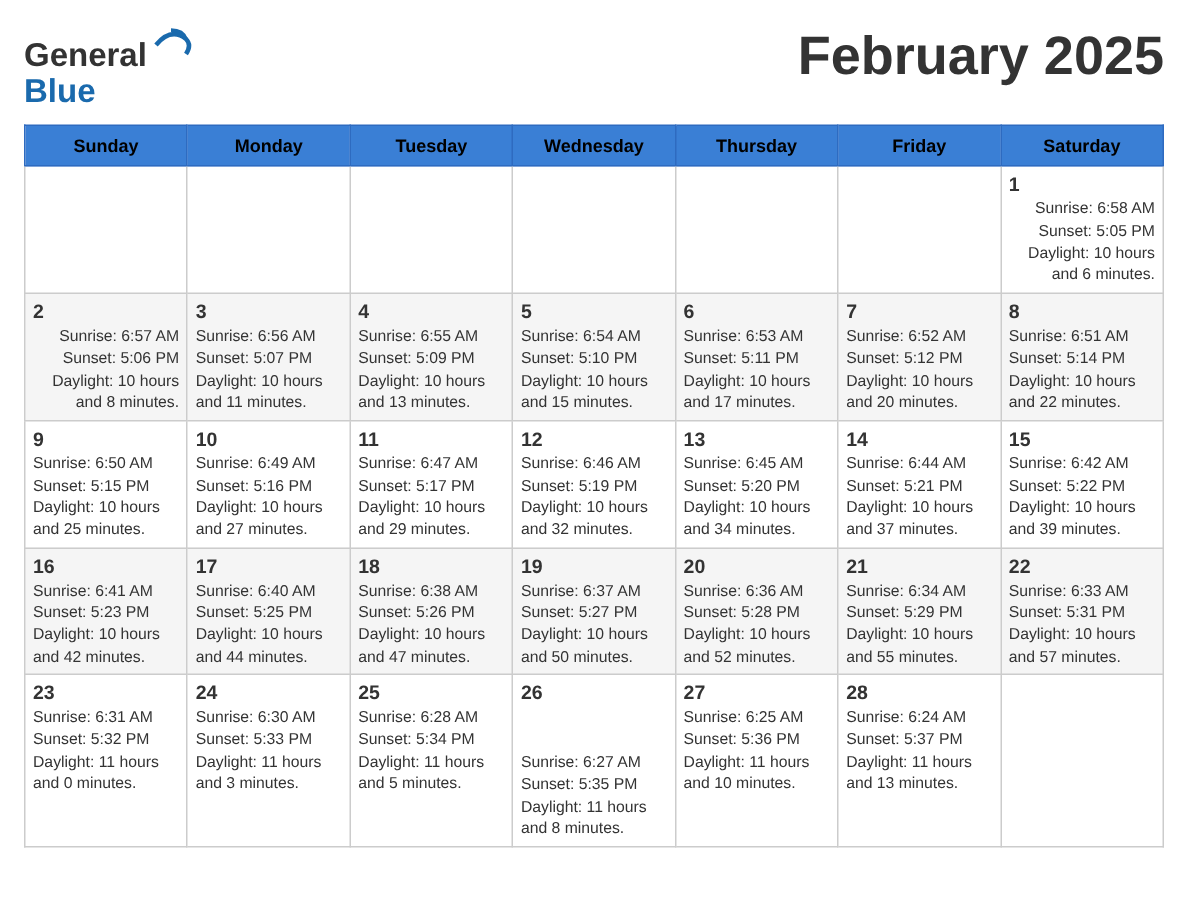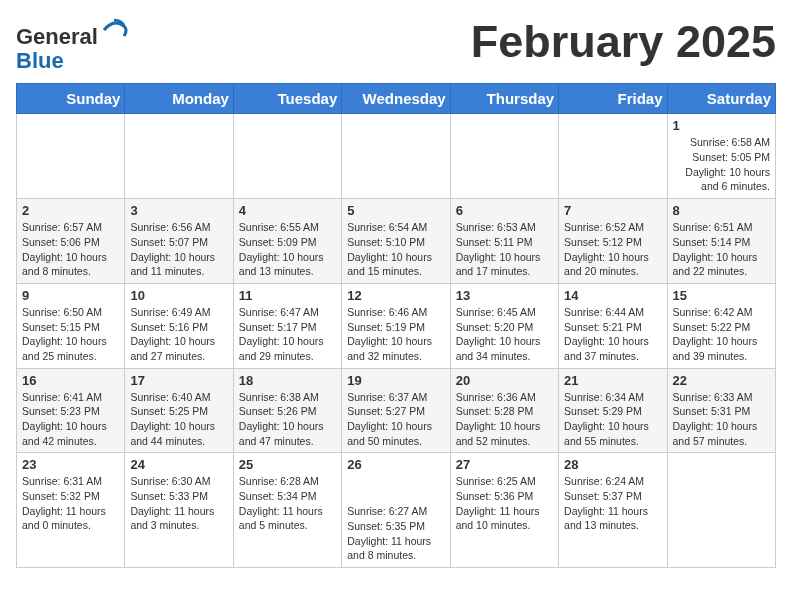--- a/index.html
+++ b/index.html
@@ -29,41 +29,41 @@
     .logo-blue { color: #1a6aad; }
     .logo-icon {
       width: 28px;
       height: 28px;
       margin-left: 2px;
     }
     .title-block {
       text-align: right;
     }
     .month-title {
-      font-size: 45px;
+      font-size: 36px;
       font-weight: bold;
       color: #333;
     }
     .location {
       font-size: 15px;
       color: #555;
     }
     .calendar {
       width: 100%;
       border-collapse: collapse;
       border: 1px solid #ccc;
     }
     .calendar th {
       background-color: #3a7fd5;
-      color: #ffffff;
-      font-size: 15px;
+      color: #000000;
+      font-size: 12px;
       font-weight: bold;
       padding: 6px 4px;
       border: 1px solid #2e6bc0;
-      text-align: right;
+      text-align: center;
     }
     .calendar td {
       vertical-align: top;
       border: 1px solid #ccc;
       padding: 4px 5px;
       width: calc(100%/7);
       min-height: 80px;
       font-size: 11px;
       color: #333;
       background: #fff;
@@ -136,21 +136,21 @@
           <span class="day-num">1</span>
           <div class="day-info" style="white-space: pre-line; text-align: right;">Sunrise: 6:58 AM
 Sunset: 5:05 PM
 Daylight: 10 hours
 and 6 minutes.</div>
         </td>
       </tr>
       <tr>
         <td>
           <span class="day-num">2</span>
-          <div class="day-info" style="white-space: pre-line;">Sunrise: 6:57 AM
+          <div class="day-info" style="white-space: pre-line; text-align: right;">Sunrise: 6:57 AM
 Sunset: 5:06 PM
 Daylight: 10 hours
 and 8 minutes.</div>
         </td>
         <td>
           <span class="day-num">3</span>
           <div class="day-info" style="white-space: pre-line;">Sunrise: 6:56 AM
 Sunset: 5:07 PM
 Daylight: 10 hours
 and 11 minutes.</div>

